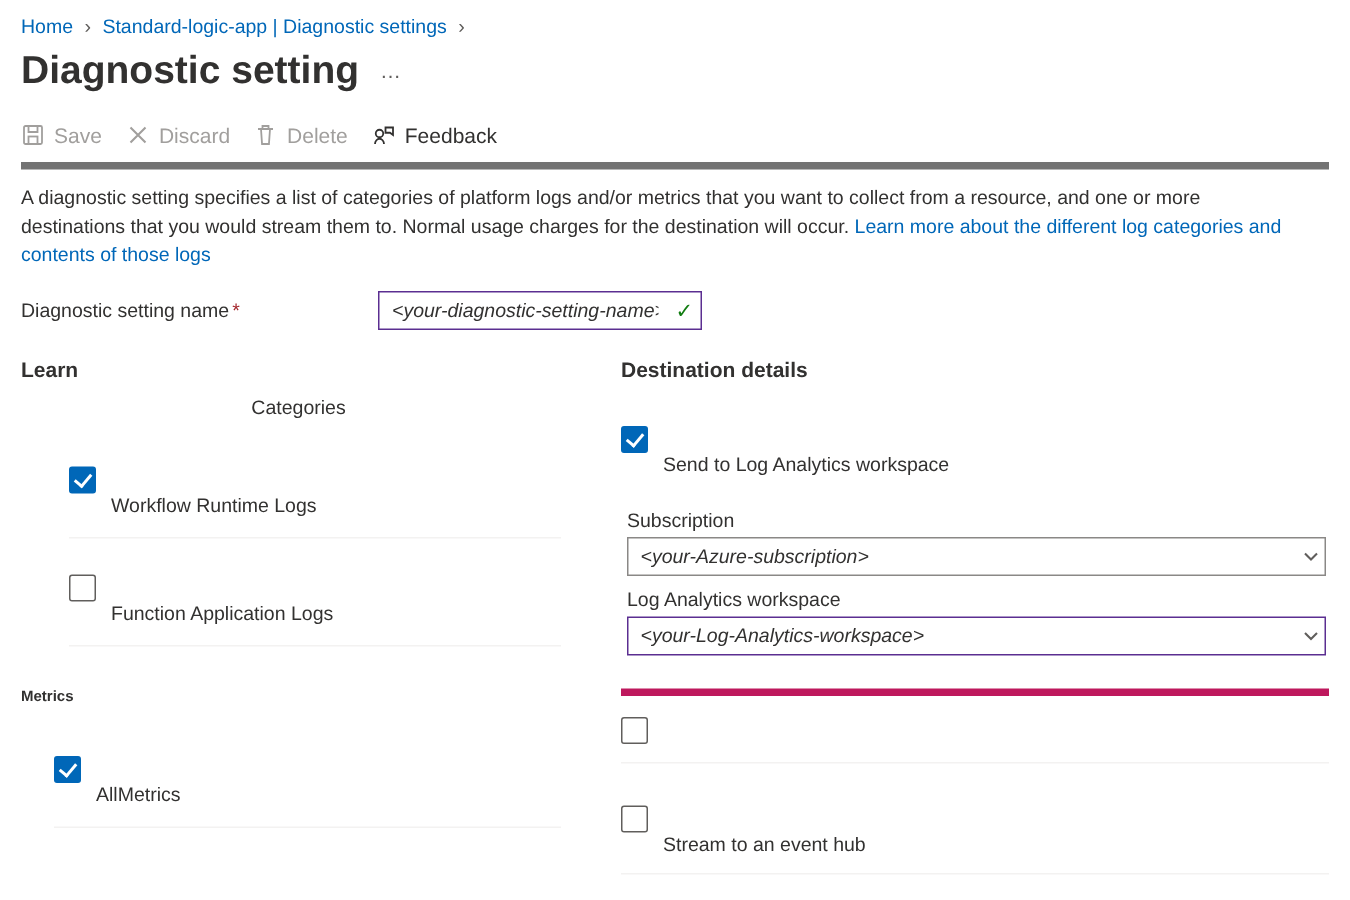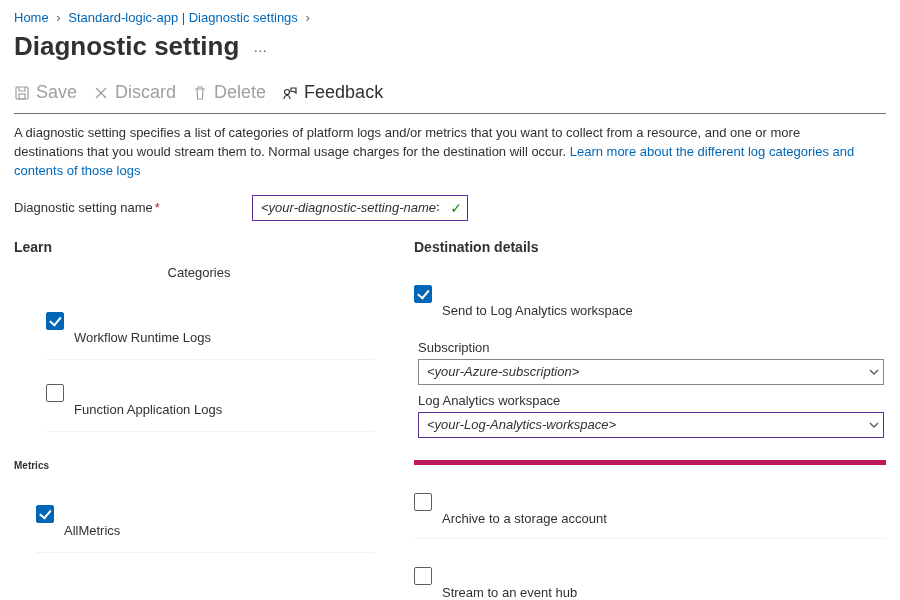--- a/index.html
+++ b/index.html
@@ -20,23 +20,23 @@
 
   
   .page-title-row { display: flex; align-items: center; gap: 14px; margin-top: 2px; }
   h1.page-title { font-size: 26px; font-weight: 600; margin: 2px 0 14px 0; }
   .ellipsis { color: #605e5c; font-size: 14px; letter-spacing: 2px; cursor: pointer; padding-bottom: 12px;}
 
   
   .toolbar {
     display: flex; align-items: center; gap: 16px;
     padding: 6px 0 10px 0;
-    border-bottom: 1px solid #737373;
+    border-bottom: 5px solid #737373;
     color: #a19f9d;
-    font-size: 18px;
+    font-size: 14px;
   }
   .tb-item { display: inline-flex; align-items: center; gap: 6px; cursor: pointer; }
   .tb-item.enabled { color: #323130; }
   .tb-icon { width: 16px; height: 16px; display: inline-block; }
   .tb-icon svg { width: 16px; height: 16px; display: block; }
 
   
   .desc { margin: 10px 17px 14px 0; line-height: 1.45; font-size: 13px; max-width: 870px; }
 
   
@@ -240,21 +240,20 @@
         <span class="chev">
           <svg viewBox="0 0 12 12" fill="none" stroke="#605e5c" stroke-width="1.4">
               <path d="M2 4l4 4 4-4"></path>
             </svg>
         </span>
       </div>
     </div>
 
     <div class="dest-check-row" style="padding-top:14px;">
       <span class="chk"></span>
-      <span class="chk-label">Archive to a storage account</span>
     </div>
 
     <div class="dest-check-row" style="padding-top:14px;">
       <span class="chk"></span>
       <span class="chk-label">Stream to an event hub</span>
     </div>
 
     <div class="dest-check-row" style="padding-top:14px; border-bottom:none;">
       <span class="chk"></span>
       <span class="chk-label">Send to partner solution</span>

